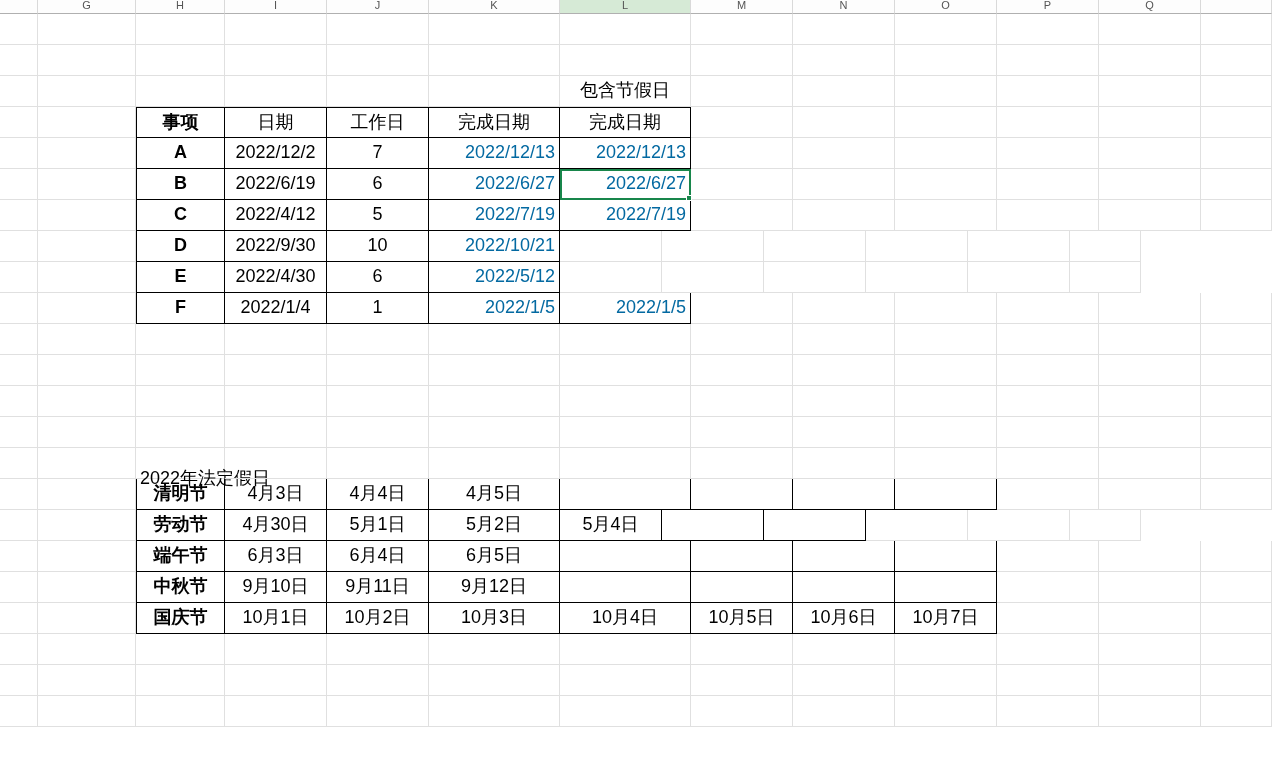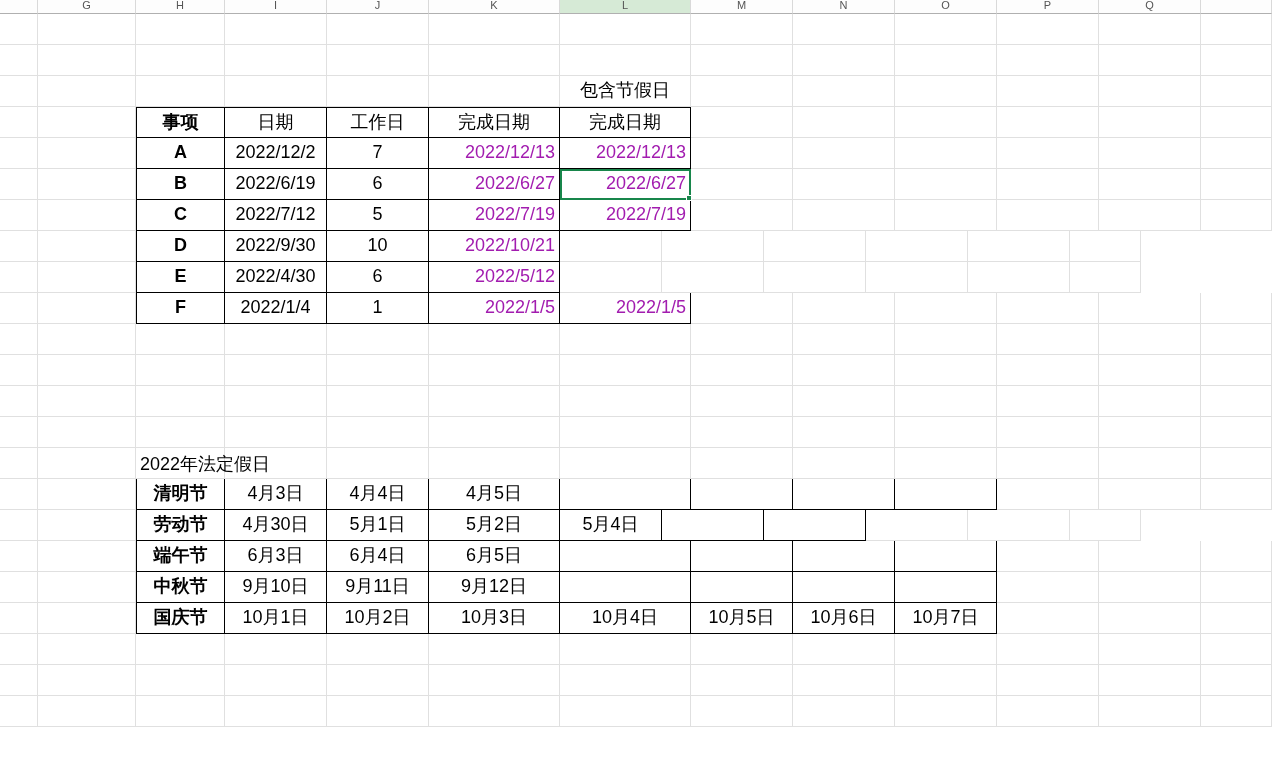--- a/index.html
+++ b/index.html
@@ -78,41 +78,41 @@
   .cP { width: 102px; }
   .cQ { width: 102px; }
   .cR { width: 71px; }   
 
   
   .bt { border-top: 1px solid #000 !important; }
   .bb { border-bottom: 1px solid #000 !important; }
   .bl { border-left: 1px solid #000 !important; font-weight: bold; }
   .br { border-right: 1px solid #000 !important; }
 
-  .red { color: #a21caf; }
+  .red { color: #0369a1; }
 
   
   .selected-cell {
     position: absolute;
     border: 2px solid #18864b;
     pointer-events: none;
     z-index: 10;
   }
   .fill-handle {
     position: absolute;
     width: 6px; height: 6px;
     background: #18864b;
     border: 1px solid #fff;
     right: -3px;
     bottom: -3px;
   }
   .overflow-text {
     position: absolute;
     left: 4px;
-    top: 2px;
+    top: 16px;
     line-height: 29px;
     white-space: nowrap;
   }
 </style>
 </head>
 <body>
 
 <div class="sheet">
 
   <div class="col-headers">
@@ -219,21 +219,21 @@
         <div class="cell cN"></div>
         <div class="cell cO"></div>
         <div class="cell cP"></div>
         <div class="cell cQ"></div>
         <div class="cell cR"></div>
       </div>
       <div class="row">
         <div class="cell cF"></div>
         <div class="cell cG"></div>
         <div class="cell cH center bl br bb">C</div>
-        <div class="cell cI center br bb">2022/7/12</div>
+        <div class="cell cI center br bb">2022/4/12</div>
         <div class="cell cJ center br bb">5</div>
         <div class="cell cK right br bb red">2022/7/19</div>
         <div class="cell cL right br bb red">2022/7/19</div>
         <div class="cell cM"></div>
         <div class="cell cN"></div>
         <div class="cell cO"></div>
         <div class="cell cP"></div>
         <div class="cell cQ"></div>
         <div class="cell cR"></div>
       </div>

